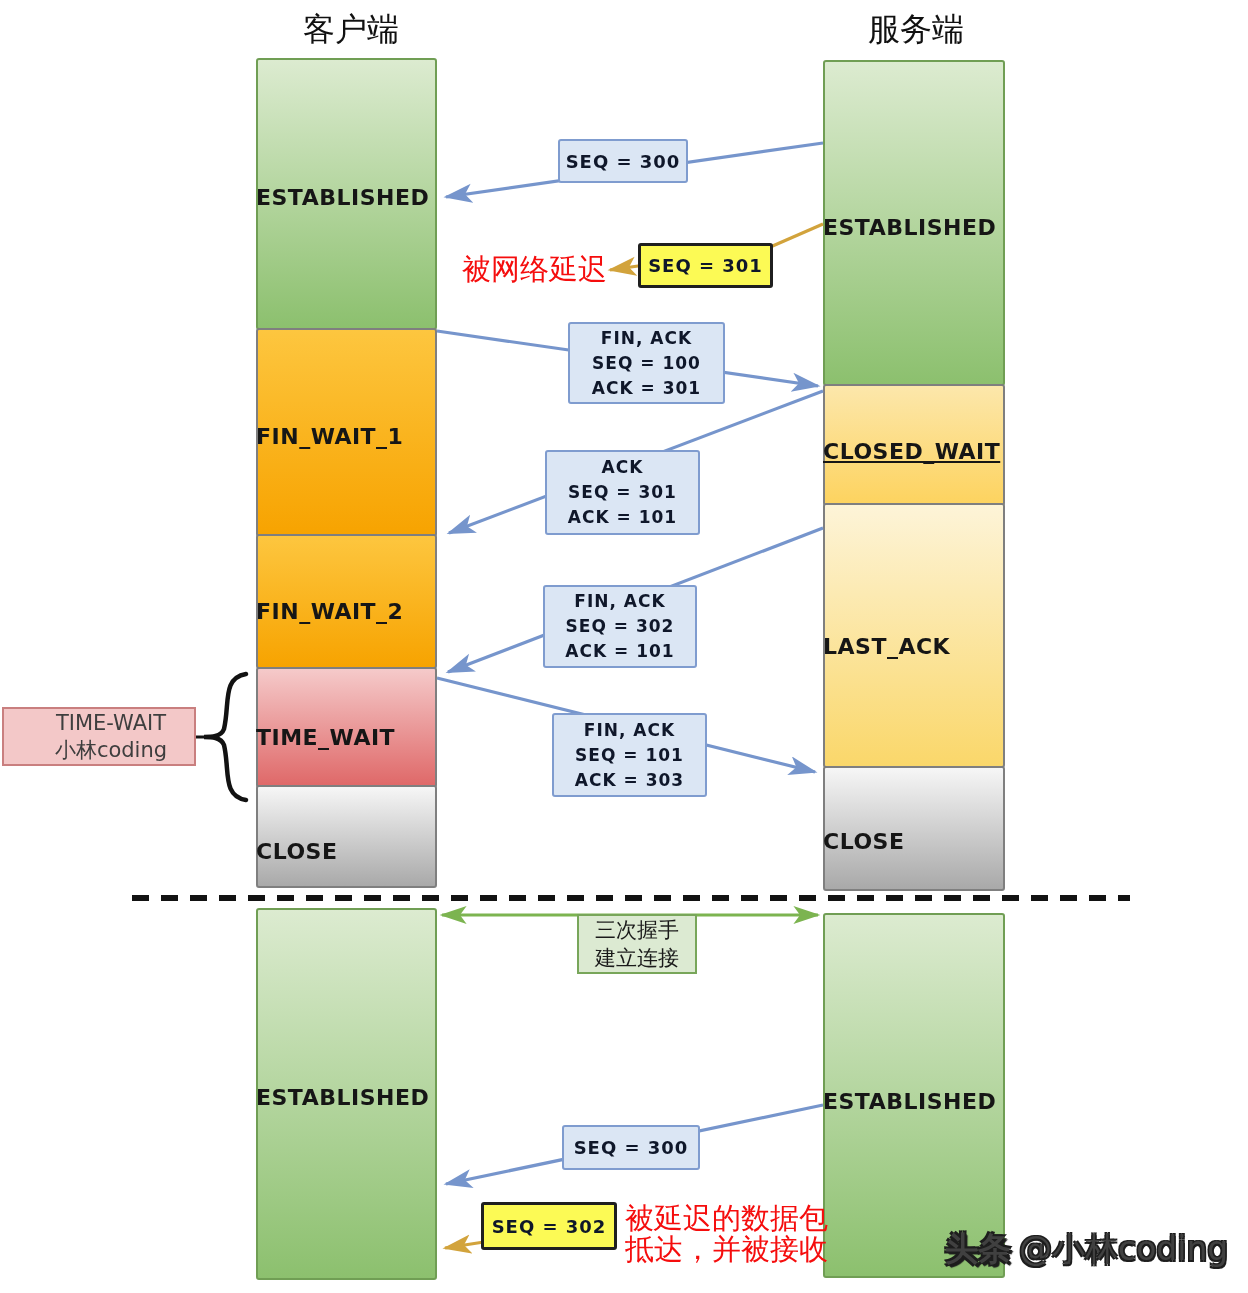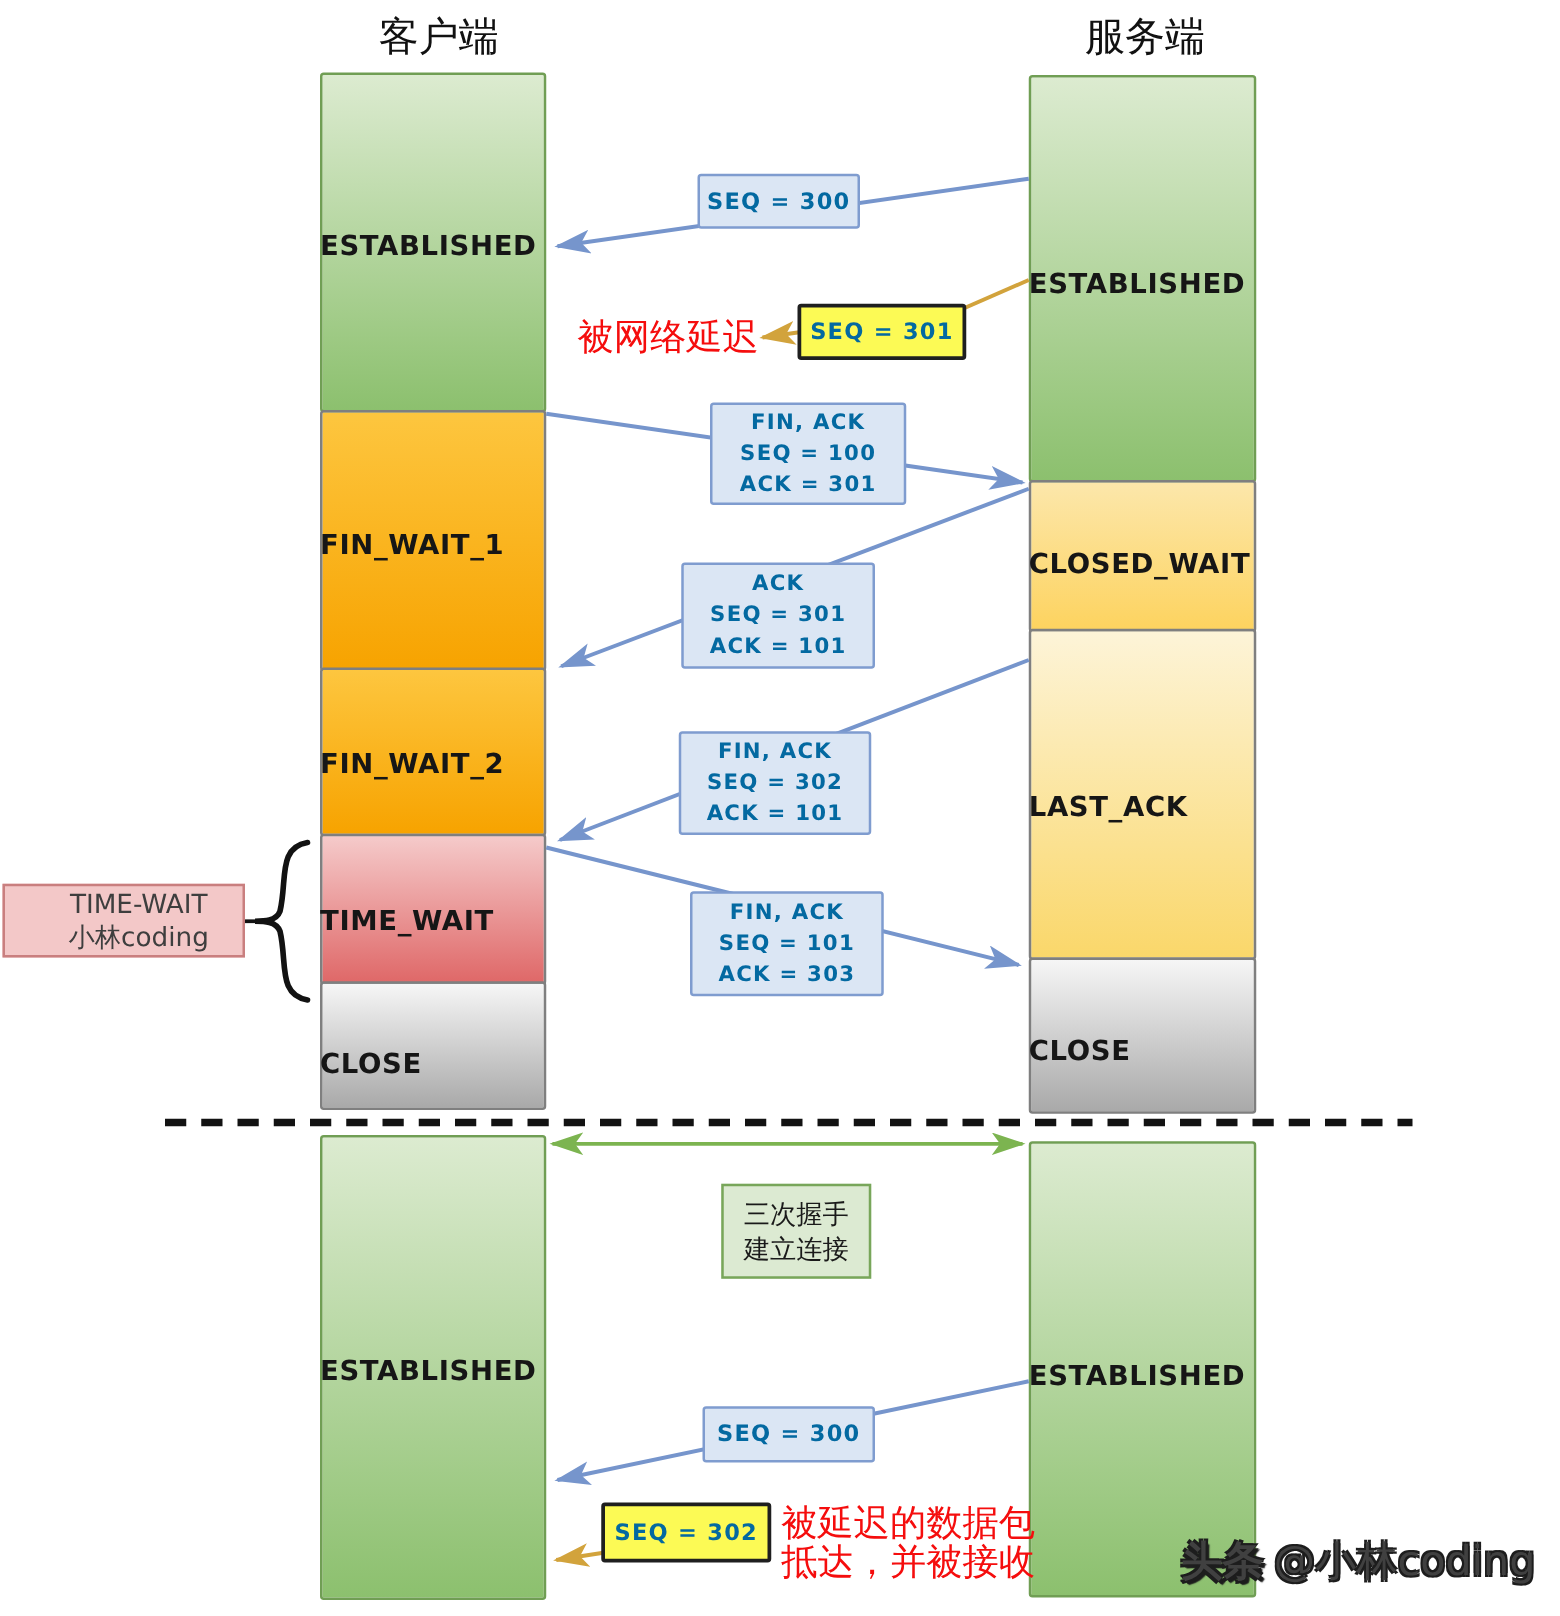--- a/index.html
+++ b/index.html
@@ -30,21 +30,21 @@
   .ln-green{stroke:var(--arrow_green);stroke-width:3;fill:none;}
   .ln-dash{stroke:#121212;stroke-width:6;fill:none;stroke-dasharray:17 12;}
   .ln-black{stroke:#121212;fill:none;}
   .hd-blue{fill:var(--arrow_blue);}
   .hd-gold{fill:var(--arrow_gold);}
   .hd-green{fill:var(--arrow_green);}
 
   
   .msg{position:absolute;z-index:10;box-sizing:border-box;display:flex;flex-direction:column;
        align-items:center;justify-content:center;border-radius:3px;
-       font-weight:700;color:#0369a1;letter-spacing:1px;text-align:right;}
+       font-weight:700;color:#0f172a;letter-spacing:1px;text-align:right;}
   .msg-blue{background:var(--blue_fill);border:2.5px solid var(--blue_border);}
   .msg-yellow{background:var(--yellow_fill);border:3px solid var(--yellow_border);}
   .msg .l{line-height:25px;font-size:17px;}
   .msg.one{font-size:18px;}
 
   
   .note{position:absolute;z-index:10;box-sizing:border-box;text-align:center;color:#1a1a1a;}
   .note-red{color:var(--red_text);font-size:29px;line-height:31px;text-align:left;white-space:nowrap;}
   .note-pink{background:var(--pink_fill);border:2.5px solid var(--pink_border);color:var(--pink_text);
              font-size:21px;line-height:27px;display:flex;flex-direction:column;justify-content:center;padding-left:24px;}
@@ -123,21 +123,21 @@
   </svg>
 
   <div class="state" style="left:256px;top:185px;width:181px;">ESTABLISHED</div>
   <div class="state" style="left:256px;top:424px;width:181px;">FIN_WAIT_1</div>
   <div class="state" style="left:256px;top:599px;width:181px;">FIN_WAIT_2</div>
   <div class="state" style="left:256px;top:725px;width:181px;">TIME_WAIT</div>
   <div class="state" style="left:256px;top:839px;width:181px;">CLOSE</div>
   <div class="state" style="left:256px;top:1085px;width:181px;">ESTABLISHED</div>
 
   <div class="state" style="left:823px;top:215px;width:182px;">ESTABLISHED</div>
-  <div class="state" style="left:823px;top:439px;width:182px;">CLOSED_WAIT</div>
+  <div class="state" style="left:823px;top:439px;width:182px;text-decoration:underline;">CLOSED_WAIT</div>
   <div class="state" style="left:823px;top:634px;width:182px;">LAST_ACK</div>
   <div class="state" style="left:823px;top:829px;width:182px;">CLOSE</div>
   <div class="state" style="left:823px;top:1089px;width:182px;">ESTABLISHED</div>
 
   <div class="msg msg-blue one" style="left:558px;top:139px;width:130px;height:44px;">SEQ = 300</div>
 
   <div class="msg msg-yellow one" style="left:638px;top:243px;width:135px;height:45px;">SEQ = 301</div>
 
   <div class="msg msg-blue" style="left:568px;top:322px;width:157px;height:82px;">
     <div class="l">FIN, ACK</div>
@@ -167,21 +167,21 @@
 
   <div class="msg msg-yellow one" style="left:481px;top:1202px;width:136px;height:48px;">SEQ = 302</div>
 
   <div class="note note-red" style="left:462px;top:254px;">被网络延迟</div>
 
   <div class="note note-pink" style="left:2px;top:707px;width:194px;height:59px;">
     <div>TIME-WAIT</div>
     <div>小林coding</div>
   </div>
 
-  <div class="note note-hs" style="left:577px;top:947px;width:120px;height:76px;">
+  <div class="note note-hs" style="left:577px;top:914px;width:120px;height:60px;">
     <div>三次握手</div>
     <div>建立连接</div>
   </div>
 
 
   <div class="note note-red" style="left:625px;top:1203px;">
     <div>被延迟的数据包</div>
     <div>抵达，并被接收</div>
   </div>
 

